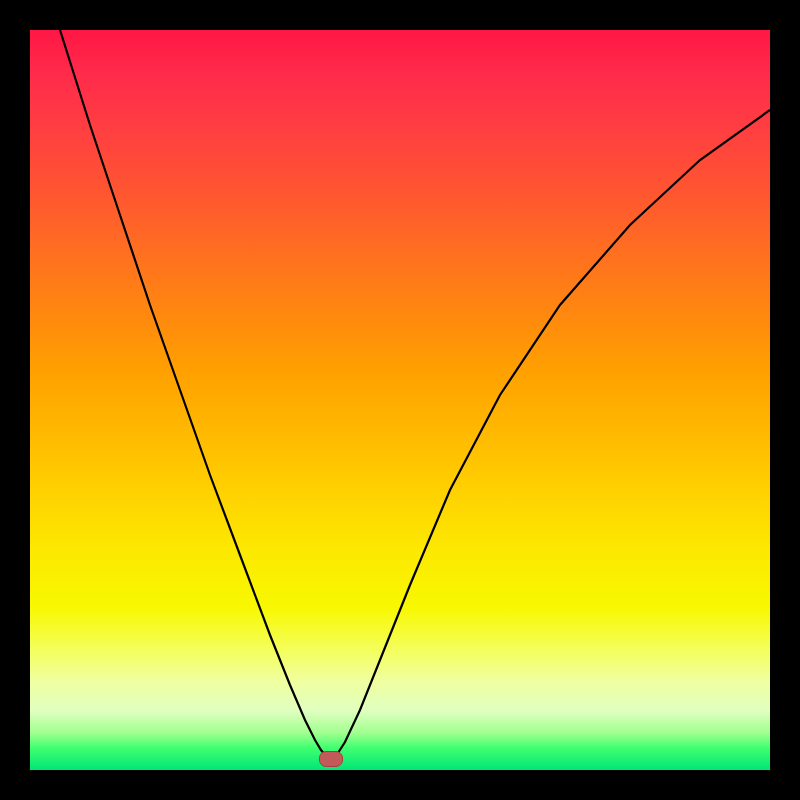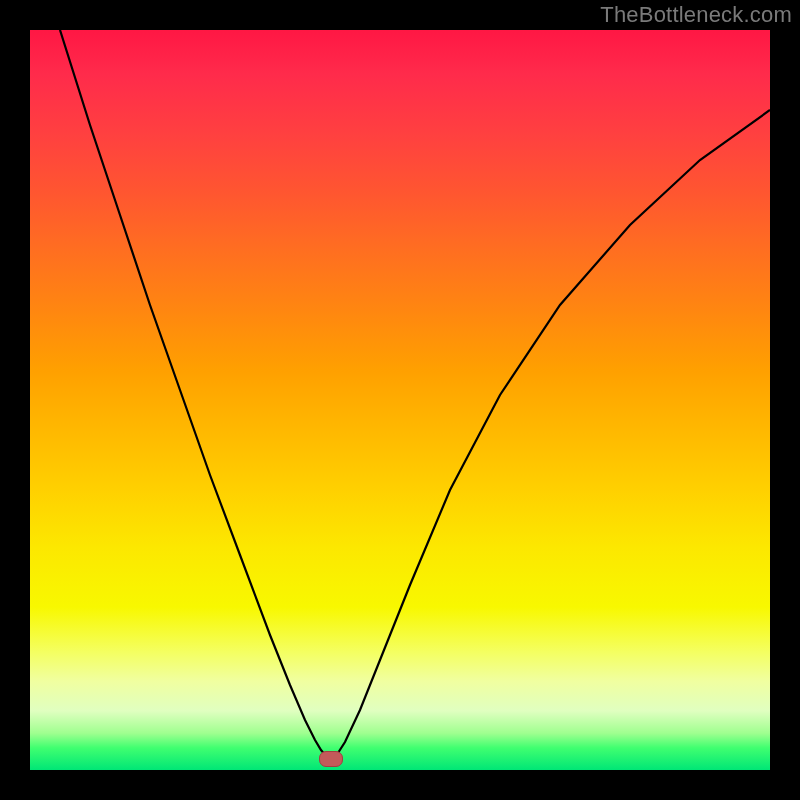--- a/index.html
+++ b/index.html
@@ -110,14 +110,13 @@
            L 470 365
            L 530 275
            L 600 195
            L 670 130
            L 740 80"></path>
     </svg>
 
     <div class="marker" style="left:301px; top:729px;"></div>
   </div>
 
-  <div class="watermark">TheBottleneck.com</div>
 </div>
 
 </body></html>

